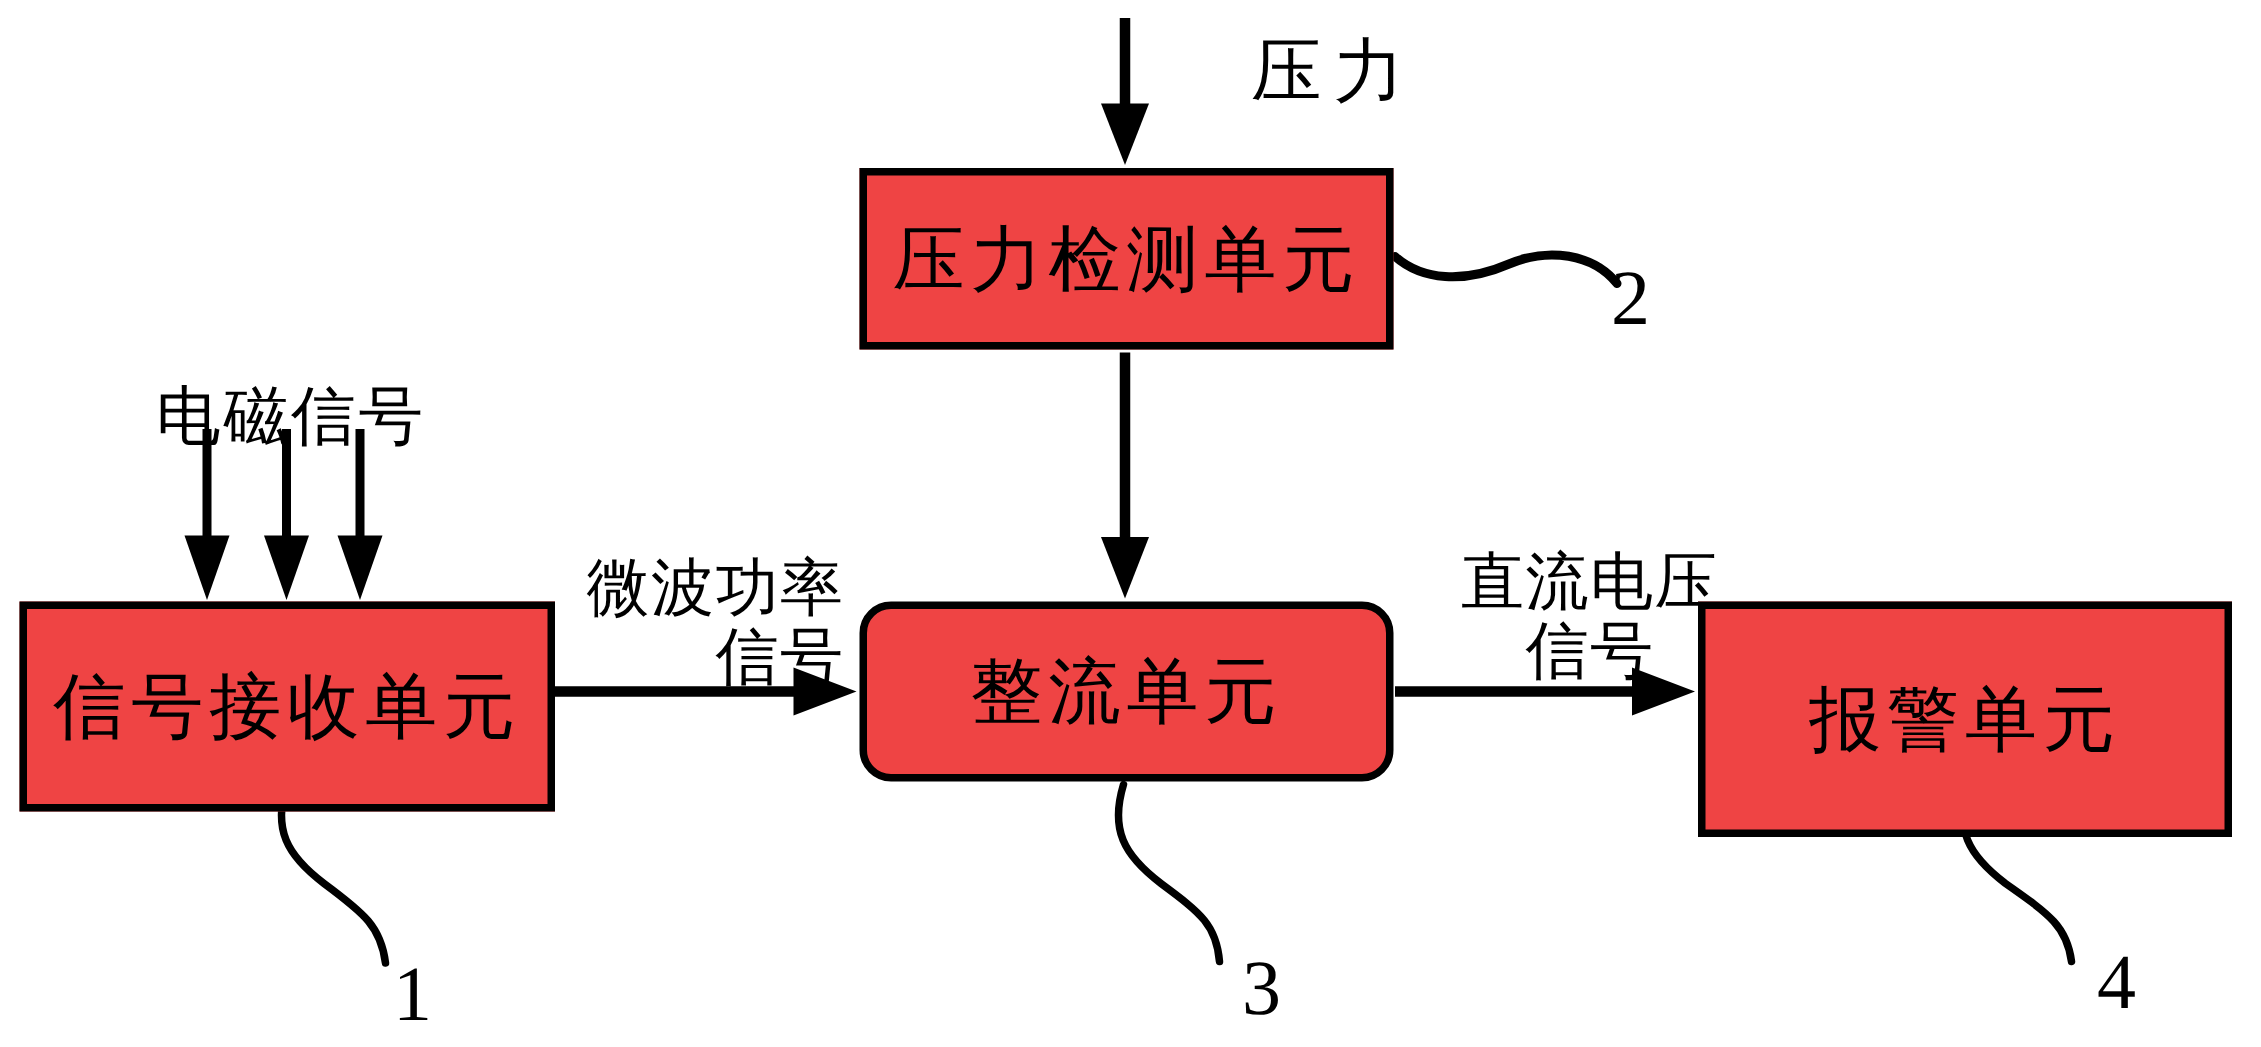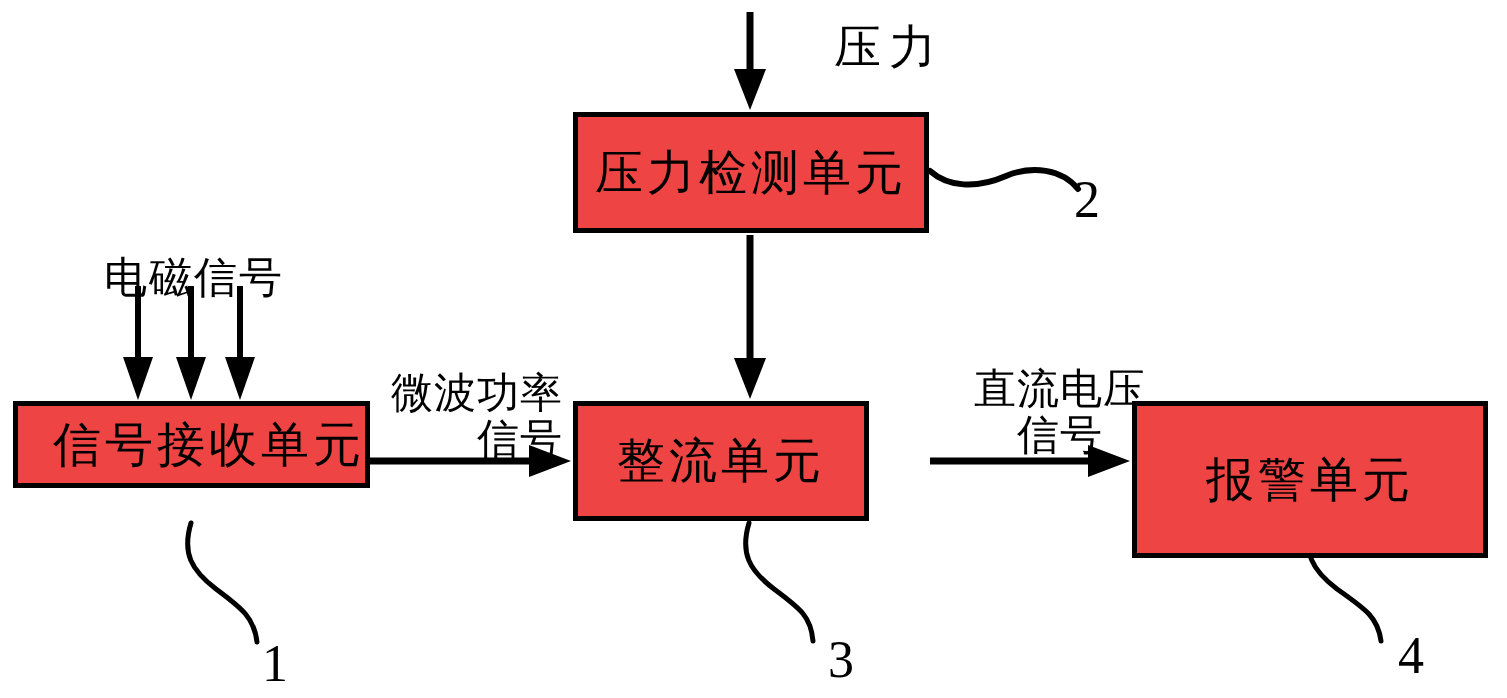--- a/index.html
+++ b/index.html
@@ -29,22 +29,22 @@
     border: 5px solid #000000;
     background: #ef4444;
     display: flex;
     align-items: center;
     justify-content: center;
     font-size: 48px;
     letter-spacing: 4px;
     white-space: nowrap;
   }
   .box-pressure  { left: 573px;  top: 112px; width: 356px; height: 121px; }
-  .box-receiver  { left: 13px;   top: 401px; width: 357px; height: 87px; justify-content: flex-end; }
-  .box-rectifier { left: 573px;  top: 401px; width: 296px; height: 120px; }
+  .box-receiver  { left: 13px;   top: 401px; width: 357px; height: 140px; }
+  .box-rectifier { left: 573px;  top: 401px; width: 356px; height: 120px; border-radius: 21px; }
   .box-alarm     { left: 1132px; top: 401px; width: 356px; height: 157px; }
 
   .lbl {
     position: absolute;
     white-space: nowrap;
   }
   .lbl-pressure-input { left: 790px; top: 16px;  font-size: 47px; letter-spacing: 8px; margin-left: 44px; }
   .lbl-em-signal      { left: 104px; top: 249px; font-size: 43px; letter-spacing: 2px; }
   .lbl-em-coupling    { left: 757px; top: 288px; font-size: 43px; letter-spacing: 2px; }
   .lbl-two-line {

